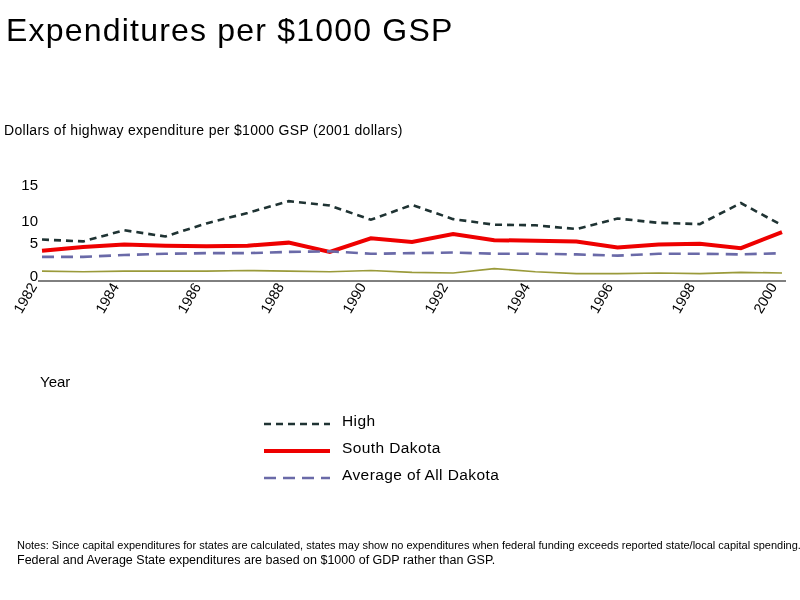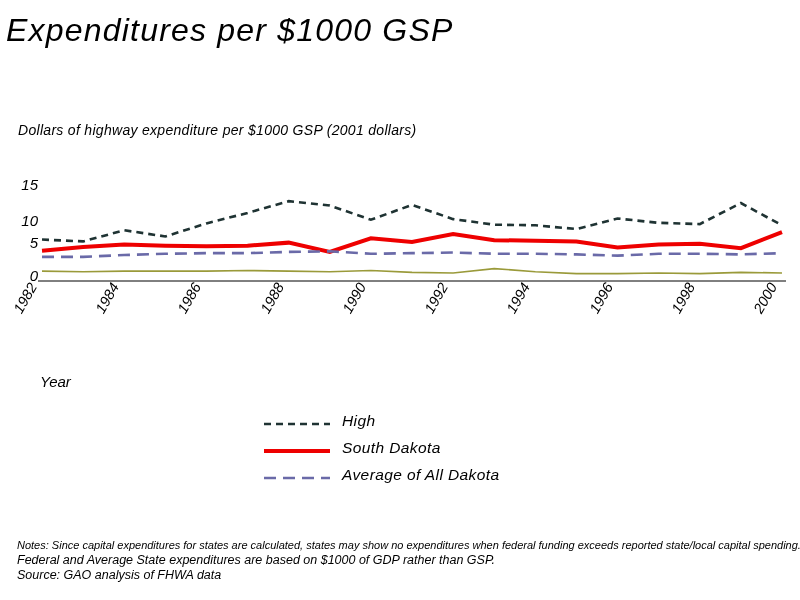--- a/index.html
+++ b/index.html
@@ -12,21 +12,20 @@
     height: 600px;
     font-family: "Liberation Sans", sans-serif;
     color: #000000;
     overflow: hidden;
     position: relative;
   }
   .page {
     position: relative;
     width: 800px;
     height: 600px;
-    font-style: italic;
   }
   .title {
     position: absolute;
     left: 6px;
     top: 12px;
     font-size: 32px;
     letter-spacing: 1.2px;
     font-weight: normal;
     white-space: nowrap;
   }
@@ -34,21 +33,21 @@
     position: absolute;
     left: 6px;
     top: 62px;
     font-size: 15.5px;
     font-weight: bold;
     letter-spacing: 0.4px;
     white-space: nowrap;
   }
   .axis-note {
     position: absolute;
-    left: 18px;
+    left: 4px;
     top: 122px;
     font-size: 14px;
     letter-spacing: 0.3px;
     white-space: nowrap;
   }
   .plot-wrap {
     position: absolute;
     left: 0px;
     top: 168px;
     width: 800px;
@@ -173,16 +172,15 @@
         <svg width="70" height="20" style="position: absolute; left: 0px; top: 2px;">
           <line x1="2" x2="68" y1="10" y2="10" stroke="#6a6aa8" stroke-width="2.6" stroke-dasharray="12,7"></line>
         </svg>
         <span class="legend-label">Average of All Dakota</span>
       </div>
     </div>
 
   <div class="notes">
     <div class="note-line n1">Notes: Since capital expenditures for states are calculated, states may show no expenditures when federal funding exceeds reported state/local capital spending.</div>
     <div class="note-line n2">Federal and Average State expenditures are based on $1000 of GDP rather than GSP.</div>
-    <div class="note-line n3">Source: GAO  analysis of FHWA data</div>
   </div>
 
 </div>
 
 </body></html>

